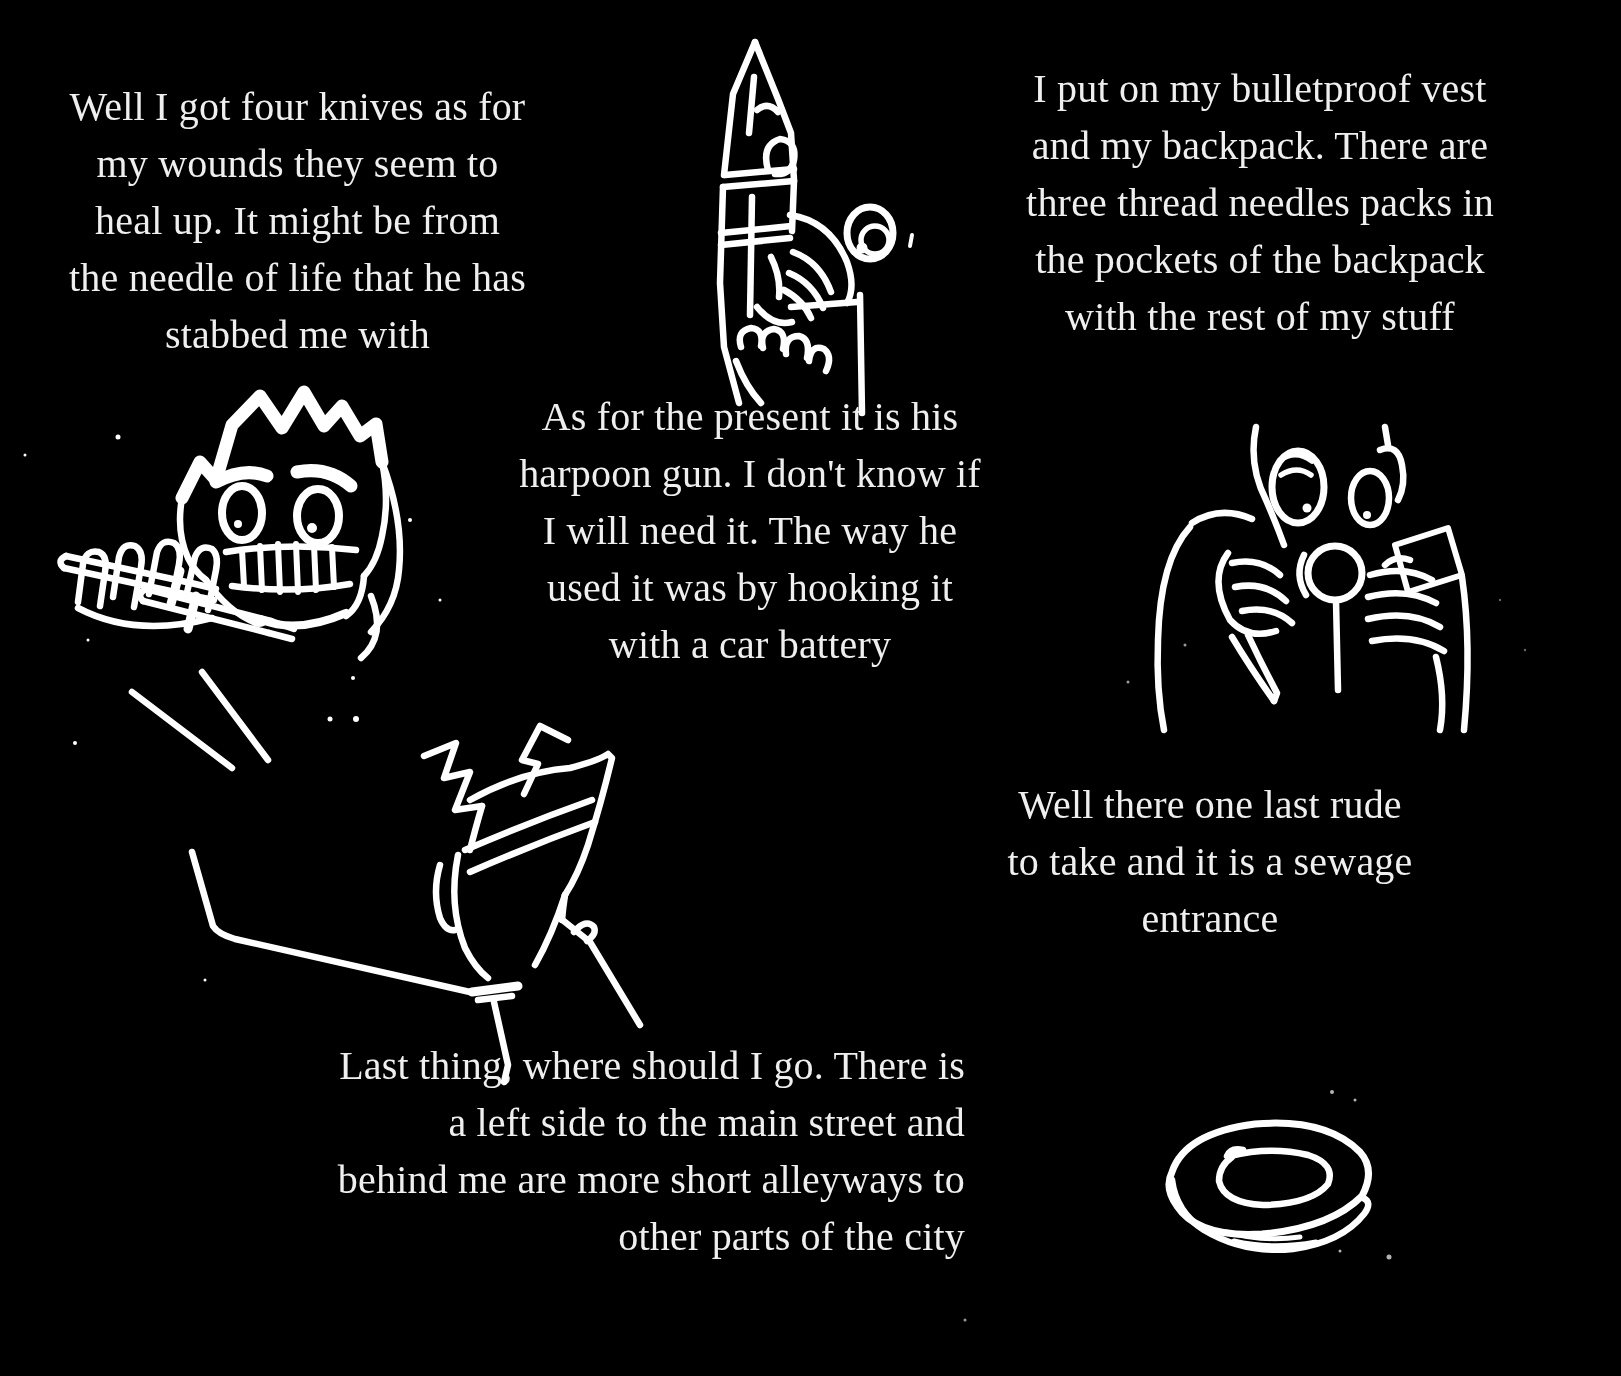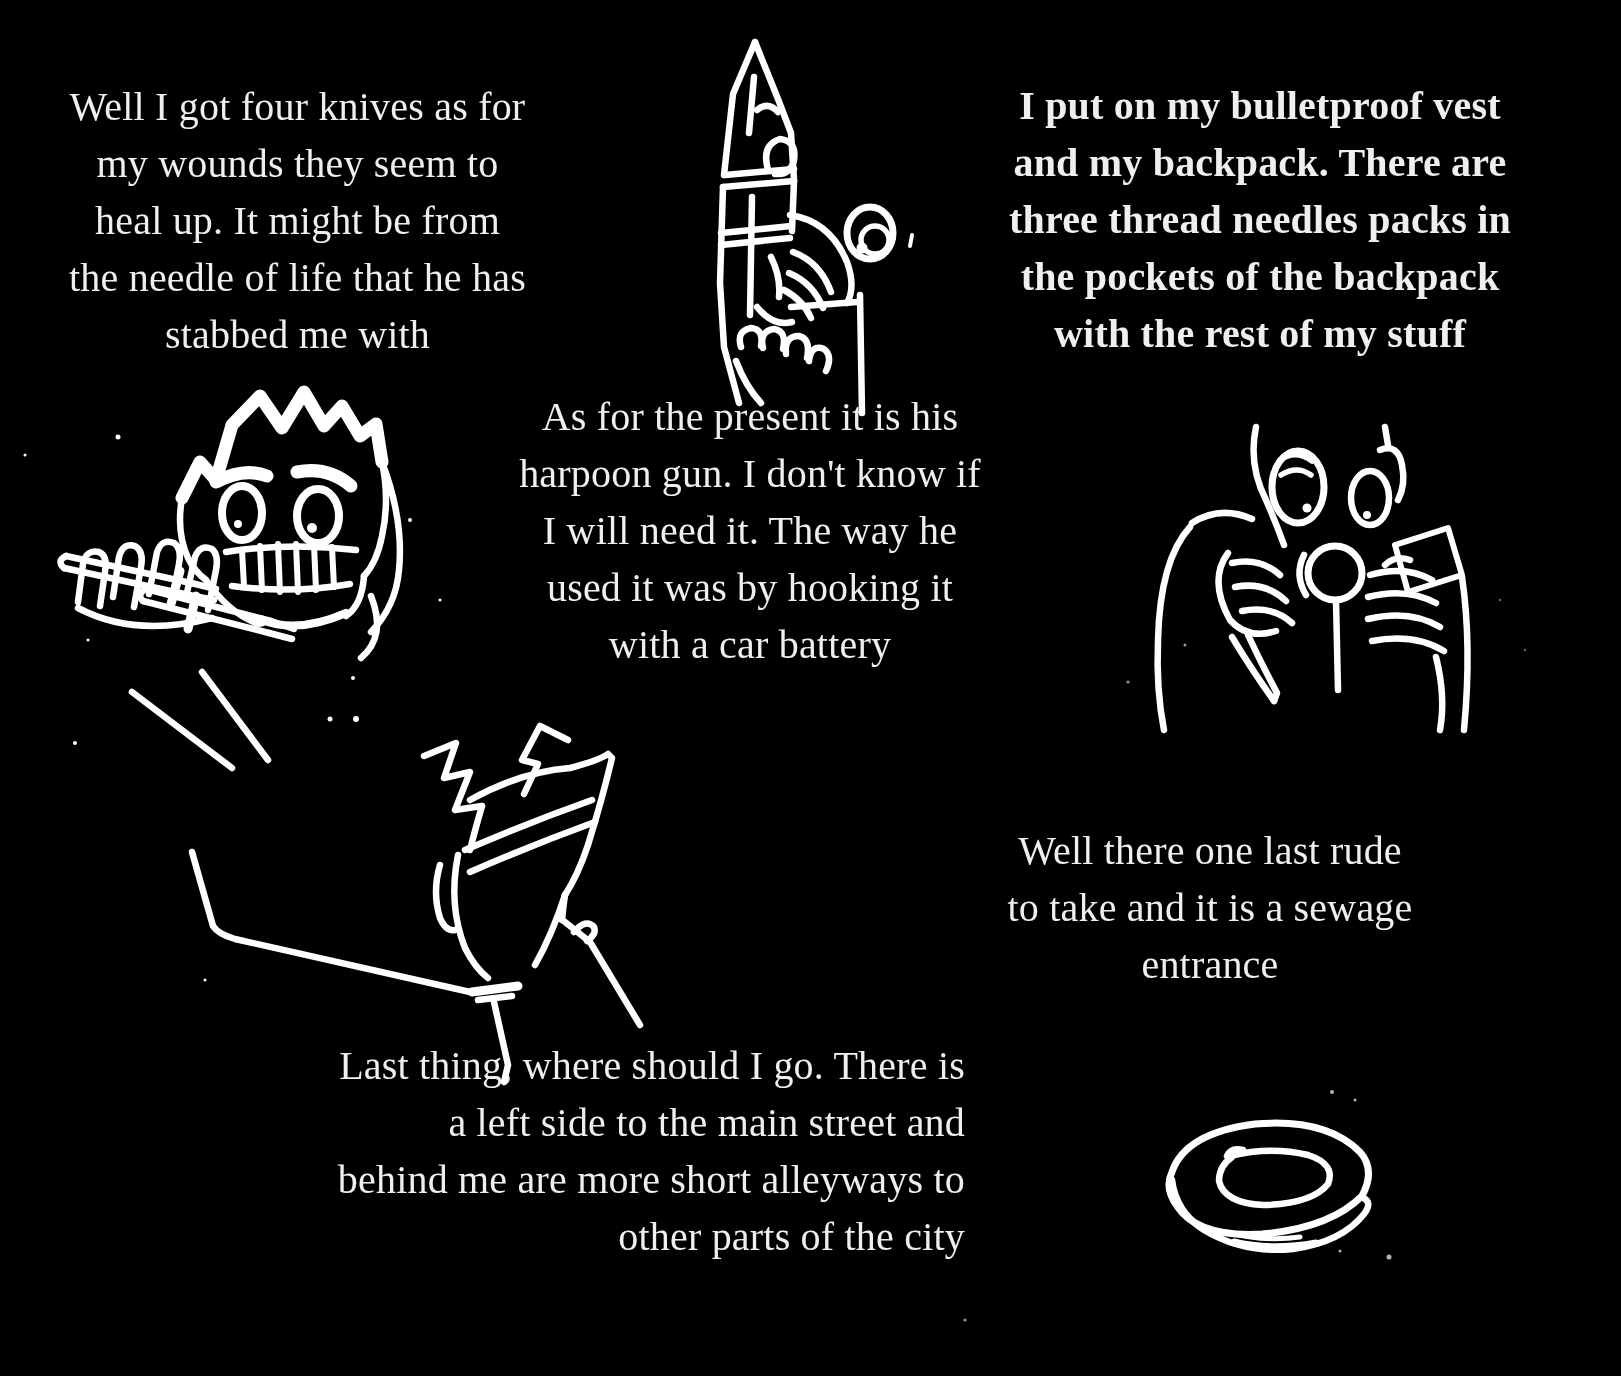--- a/index.html
+++ b/index.html
@@ -31,33 +31,33 @@
 <body>
 
 <div class="page">
 
   <div class="note" style="left:0px; top:50px; width:595px;margin-top:28px;">Well I got four knives as for
 my wounds they seem to
 heal up. It might be from
 the needle of life that he has
 stabbed me with</div>
 
-  <div class="note" style="left:970px; top:77px; width:580px;font-weight:bold;">I put on my bulletproof vest
+  <div class="note" style="left:970px; top:60px; width:580px;">I put on my bulletproof vest
 and my backpack. There are
 three thread needles packs in
 the pockets of the backpack
 with the rest of my stuff</div>
 
   <div class="note" style="left:440px; top:388px; width:620px;">As for the present it is his
 harpoon gun. I don't know if
 I will need it. The way he
 used it was by hooking it
 with a car battery</div>
 
-  <div class="note" style="left:940px; top:822px; width:540px;">Well there one last rude
+  <div class="note" style="left:940px; top:776px; width:540px;">Well there one last rude
 to take and it is a sewage
 entrance</div>
 
   <div class="note" style="left:115px; top:1037px; width:850px;text-align:right;">Last thing, where should I go. There is
 a left side to the main street and
 behind me are more short alleyways to
 other parts of the city</div>
 
   <svg class="sketch" style="left:640px; top:15px;" width="310" height="400" viewBox="0 0 310 400">
     <g>

